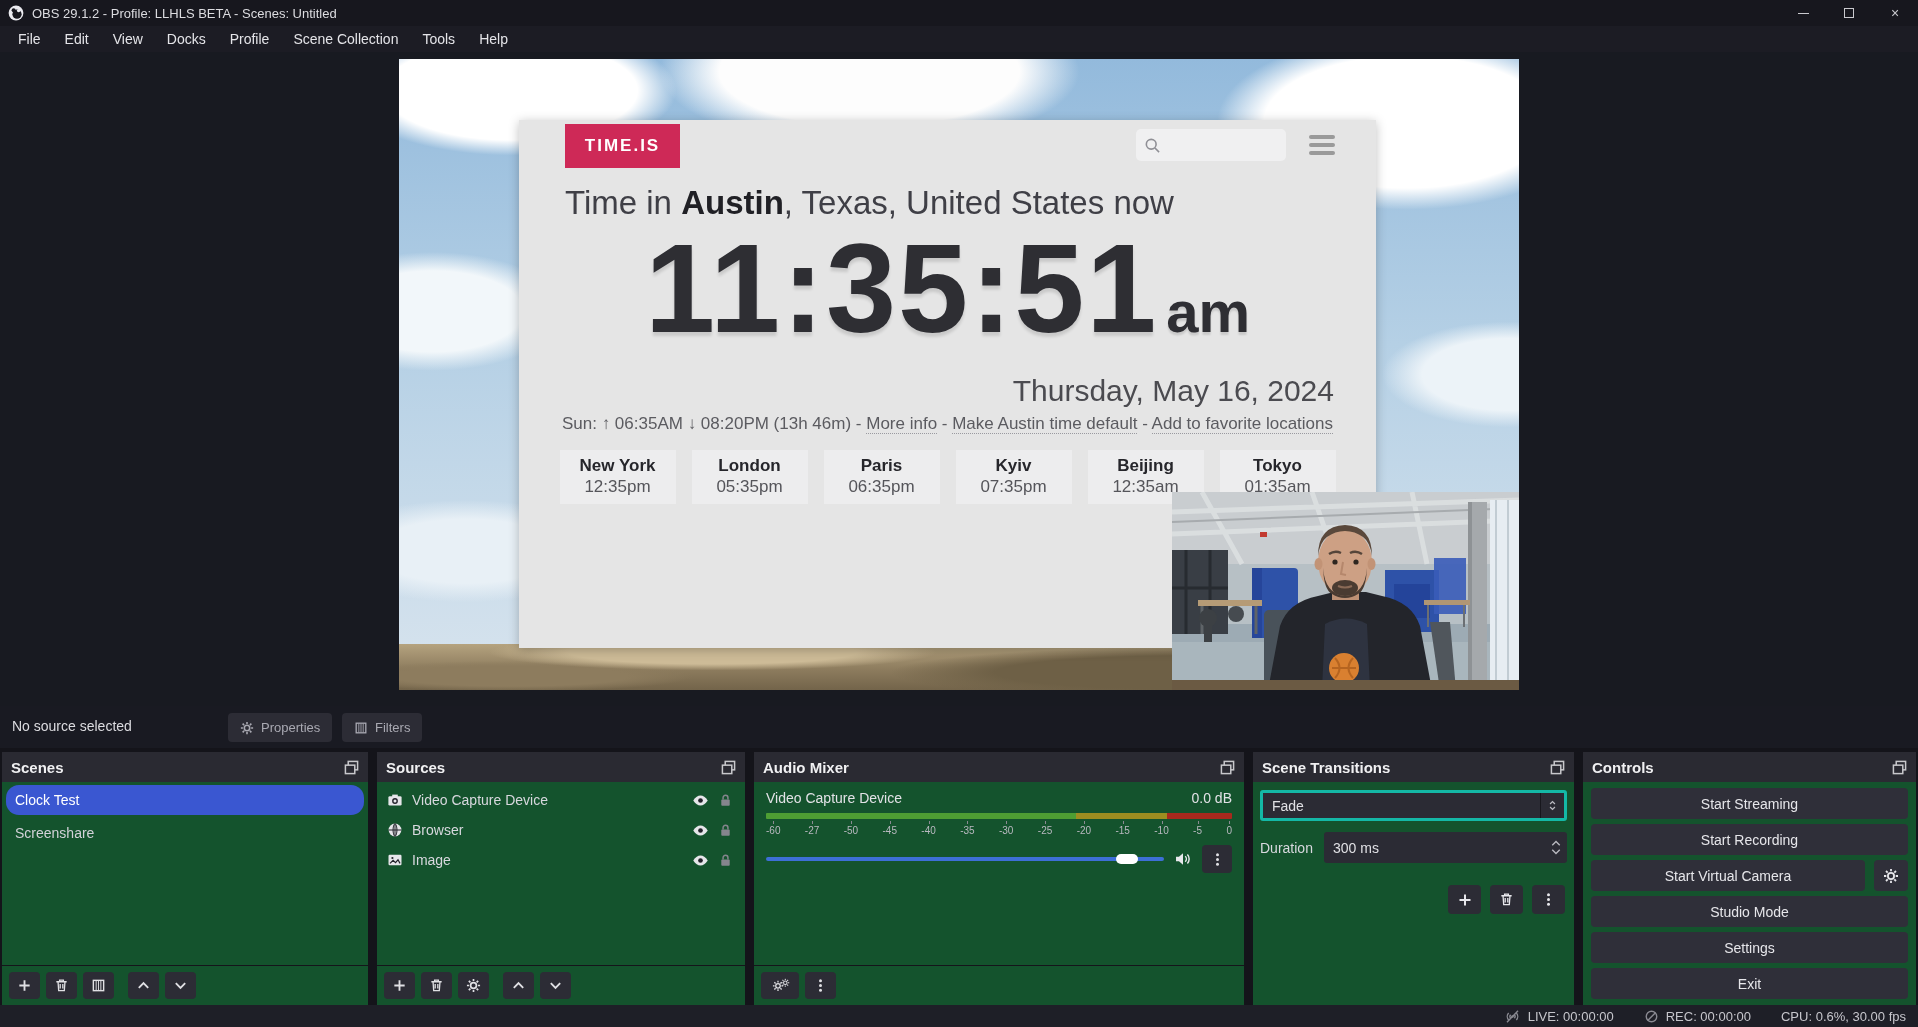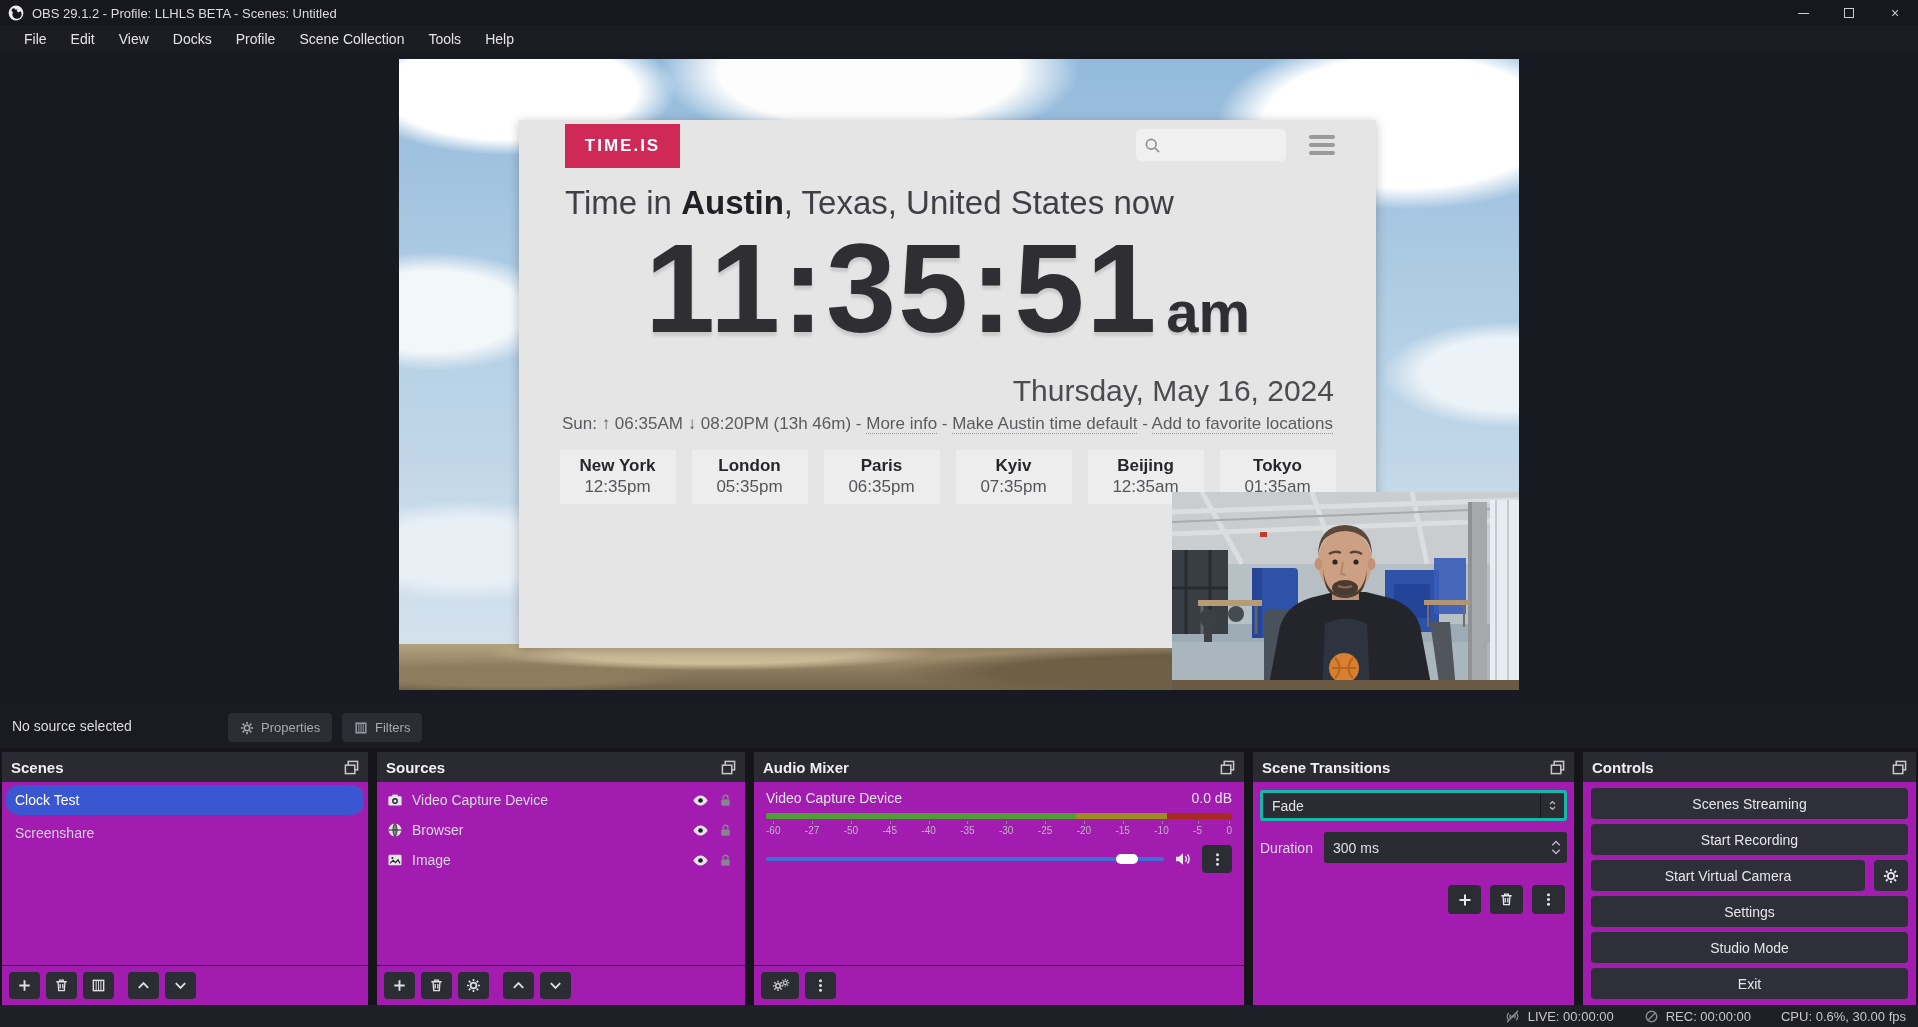--- a/index.html
+++ b/index.html
@@ -10,21 +10,21 @@
 
   
   .titlebar { position:absolute; left:0; top:0; width:1918px; height:26px; background:#17171e; display:flex; align-items:center; padding-left:8px; }
   .wtitle { font-size:13px; color:#dcdce0; margin-left:8px; }
   .winbtns { margin-left:auto; display:flex; height:26px; }
   .winbtn { width:46px; height:26px; display:flex; align-items:center; justify-content:center; color:#c9c9ce; font-size:14px; }
   .minbar { width:11px; height:1px; background:#c9c9ce; }
   .maxbox { width:10px; height:10px; border:1px solid #c9c9ce; }
 
   
-  .menubar { position:absolute; left:0; top:26px; width:1918px; height:26px; background:#1c1c24; display:flex; align-items:center; padding-left:12px; }
+  .menubar { position:absolute; left:0; top:26px; width:1918px; height:26px; background:#1c1c24; display:flex; align-items:center; padding-left:6px; }
   .menu-item { font-size:14px; color:#e4e4e8; padding:0 12px; line-height:26px; }
 
   
   .preview { position:absolute; left:0; top:52px; width:1918px; height:654px; background:#181a21; }
   .canvas { position:absolute; left:399px; top:7px; width:1120px; height:631px; overflow:hidden; }
   .sky { position:absolute; inset:0;
     background:
       radial-gradient(ellipse 230px 90px at 10% 5%, #ffffff 0 55%, rgba(255,255,255,0) 72%),
       radial-gradient(ellipse 300px 110px at 42% 2%, #fdfdfd 0 50%, rgba(255,255,255,0) 70%),
       radial-gradient(ellipse 260px 120px at 90% 10%, #ffffff 0 55%, rgba(255,255,255,0) 73%),
@@ -59,21 +59,21 @@
   .city-time { font-size:17px; color:#55555a; margin-top:1px; }
   .webcam { position:absolute; right:0; bottom:0; width:347px; height:198px; }
 
   
   .srcbar { position:absolute; left:0; top:706px; width:1918px; height:42px; background:#191a22; }
   .srcstatus { position:absolute; left:12px; top:12px; font-size:14px; color:#dcdce0; }
   .srcbtn { position:absolute; top:7px; height:29px; background:#2c2c35; border:none; border-radius:4px; color:#a9a9b2; font-size:13px; font-family:inherit; display:flex; align-items:center; gap:7px; padding:0 12px; }
 
   
   .docks { position:absolute; left:0; top:752px; width:1918px; height:253px; }
-  .dock { position:absolute; top:0; height:253px; background:#a21caf; display:flex; flex-direction:column; }
+  .dock { position:absolute; top:0; height:253px; background:#14532d; display:flex; flex-direction:column; }
   .dock-hd { height:30px; background:#2a2a32; display:flex; align-items:center; padding:0 9px; flex:0 0 auto; }
   .dock-title { font-size:15px; font-weight:bold; color:#f0f0f2; }
   .popout { margin-left:auto; color:#c8c8cc; }
   .dock-bd { flex:1; position:relative; }
   .dock-ft { flex:0 0 40px; border-top:1px solid #15151b; display:flex; align-items:center; gap:6px; padding:0 7px; }
   .tbtn { width:31px; height:27px; background:#2c2c35; border:none; border-radius:4px; color:#e0e0e4; display:flex; align-items:center; justify-content:center; }
 
   .scene-row { margin:3px 4px 0; height:30px; border-radius:13px; display:flex; align-items:center; padding-left:9px; font-size:14px; color:#d2d2d8; }
   .scene-row.selected { background:#3a57d1; color:#ffffff; }
 
@@ -593,32 +593,32 @@
   </div>
 
   <div class="dock" style="left:1583px;width:333px">
     <div class="dock-hd">
       <span class="dock-title">Controls</span>
       <svg class="ic popout" width="15" height="15" viewBox="0 0 16 16">
           <use href="#i-popout"></use>
         </svg>
     </div>
     <div class="dock-bd ctl-body">
-      <button class="cbtn">Scenes Streaming</button>
+      <button class="cbtn">Start Streaming</button>
       <button class="cbtn">Start Recording</button>
       <div class="vcamrow">
         <button class="cbtn main">Start Virtual Camera</button>
         <button class="cbtn sq">
             <svg class="ic" width="16" height="16" viewBox="0 0 16 16">
               <use href="#i-gear"></use>
             </svg>
           </button>
       </div>
+      <button class="cbtn">Studio Mode</button>
       <button class="cbtn">Settings</button>
-      <button class="cbtn">Studio Mode</button>
       <button class="cbtn">Exit</button>
     </div>
   </div>
 
 </div>
 
 <div class="statusbar">
   <span class="st-item">
     <svg class="ic st-ic" width="17" height="17" viewBox="0 0 16 16">
         <use href="#i-live"></use>

